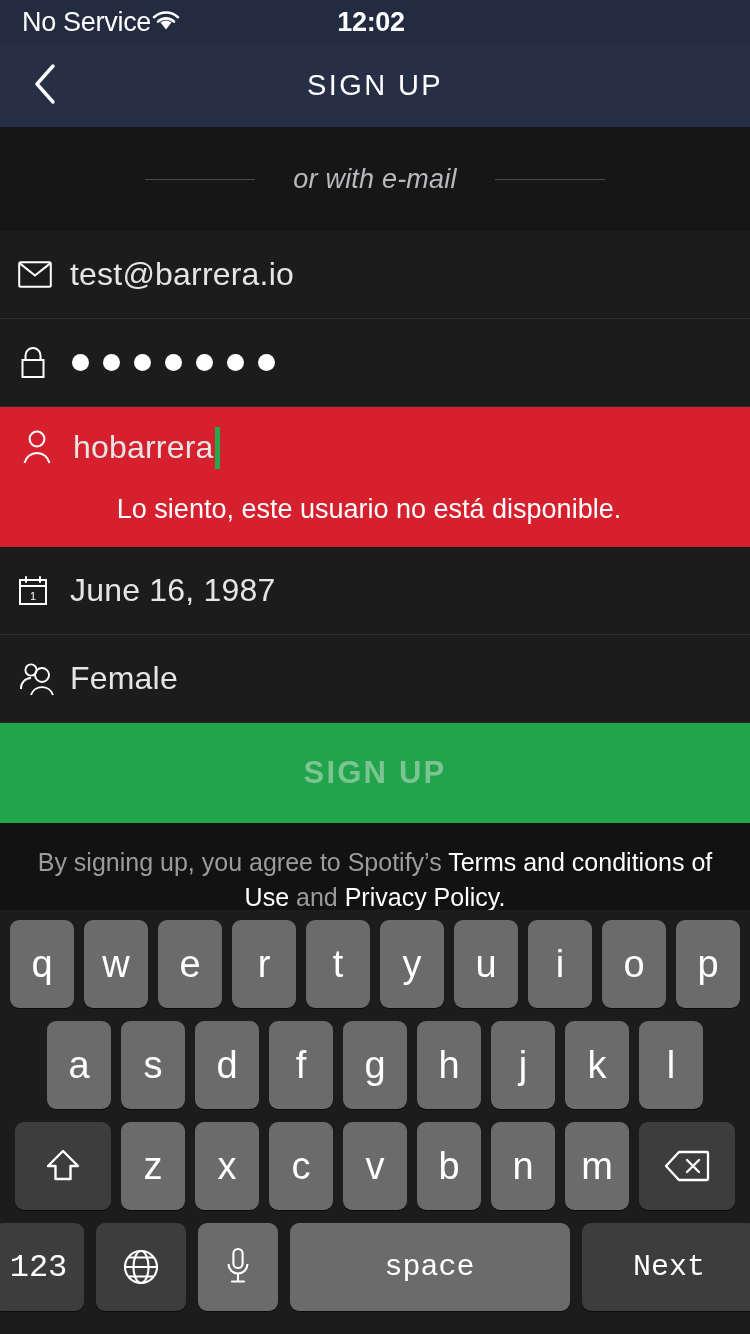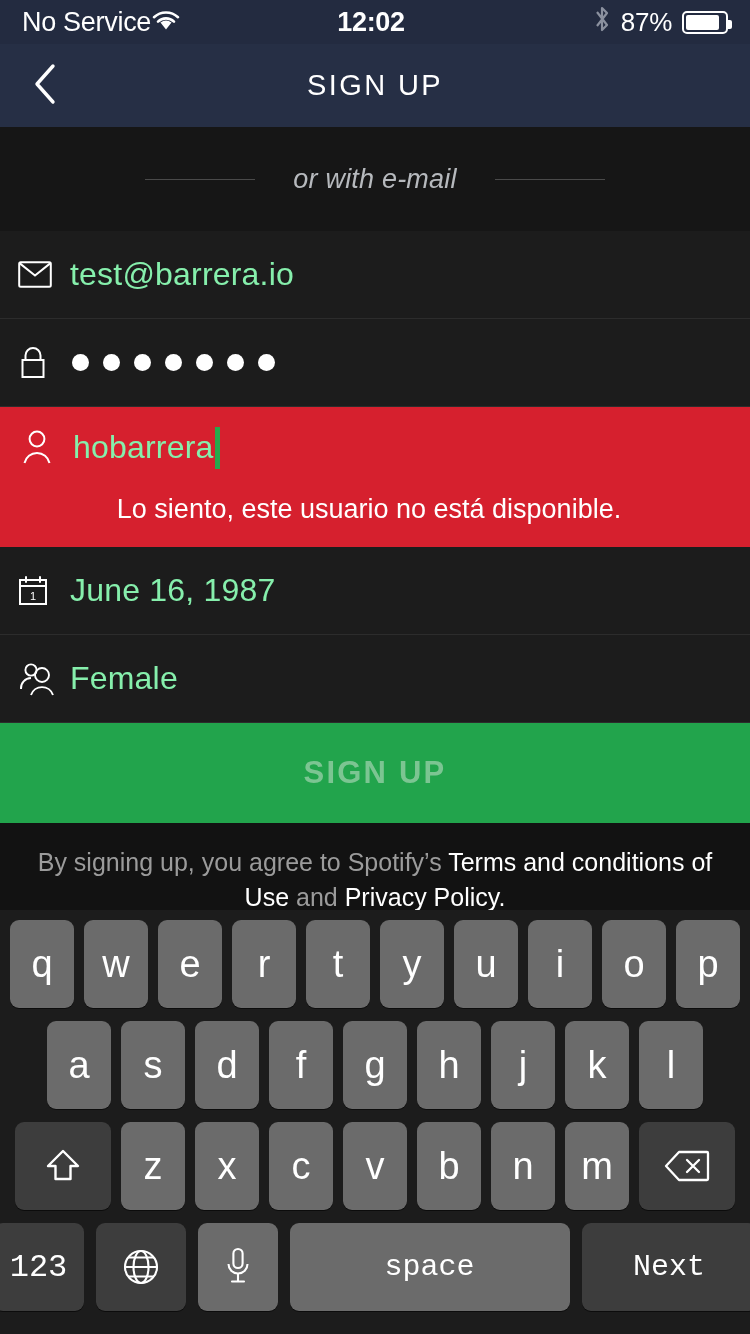--- a/index.html
+++ b/index.html
@@ -72,21 +72,21 @@
     display:flex; align-items:center;
     padding-left:18px;
     border-bottom:1px solid #2c2c2c;
     position:relative;
   }
   .row .ico{
     width:52px; display:flex; align-items:center; justify-content:flex-start;
     flex:0 0 52px;
   }
   .row .val{
-    color:#86efac; font-size:32px; letter-spacing:0.2px;
+    color:#e5e5e5; font-size:32px; letter-spacing:0.2px;
   }
   .dots{ display:flex; align-items:center; gap:14px; padding-left:2px; }
   .dot{ width:17px; height:17px; border-radius:50%; background:#fff; }
 
   .row.error{
     background:#d6202e; border-bottom:none;
     height:140px; align-items:flex-start; padding-top:22px;
     flex-wrap:wrap;
     padding-left:21px;
   }
@@ -153,31 +153,20 @@
       <span>No Service</span>
       <span>
         <svg width="30" height="22" viewBox="0 0 30 22">
           <path d="M15 20.5 L9.5 13.5 a9 9 0 0 1 11 0 Z" fill="#fff"></path>
           <path d="M3 8.2 a17.5 17.5 0 0 1 24 0" stroke="#fff" stroke-width="2.6" fill="none" stroke-linecap="round"></path>
           <path d="M7 12.6 a11.5 11.5 0 0 1 16 0" stroke="#fff" stroke-width="2.6" fill="none" stroke-linecap="round"></path>
         </svg>
       </span>
     </div>
     <div class="sb-center">12:02</div>
-    <div class="sb-right">
-      <span>
-        <svg width="18" height="28" viewBox="0 0 18 28">
-          <path d="M4 7 L14 20 L9 25 L9 3 L14 8 L4 21" stroke="#8b919f" stroke-width="2.2" fill="none" stroke-linejoin="round"></path>
-        </svg>
-      </span>
-      <span class="batt-pct">87%</span>
-      <span class="batt">
-          <i></i>
-        </span>
-    </div>
   </div>
 
   <div class="navbar">
     <div class="nav-back">
       <span>
         <svg width="26" height="44" viewBox="0 0 26 44">
           <path d="M21 4 L5 22 L21 40" stroke="#fff" stroke-width="3.4" fill="none" stroke-linecap="round" stroke-linejoin="round"></path>
         </svg>
       </span>
     </div>

